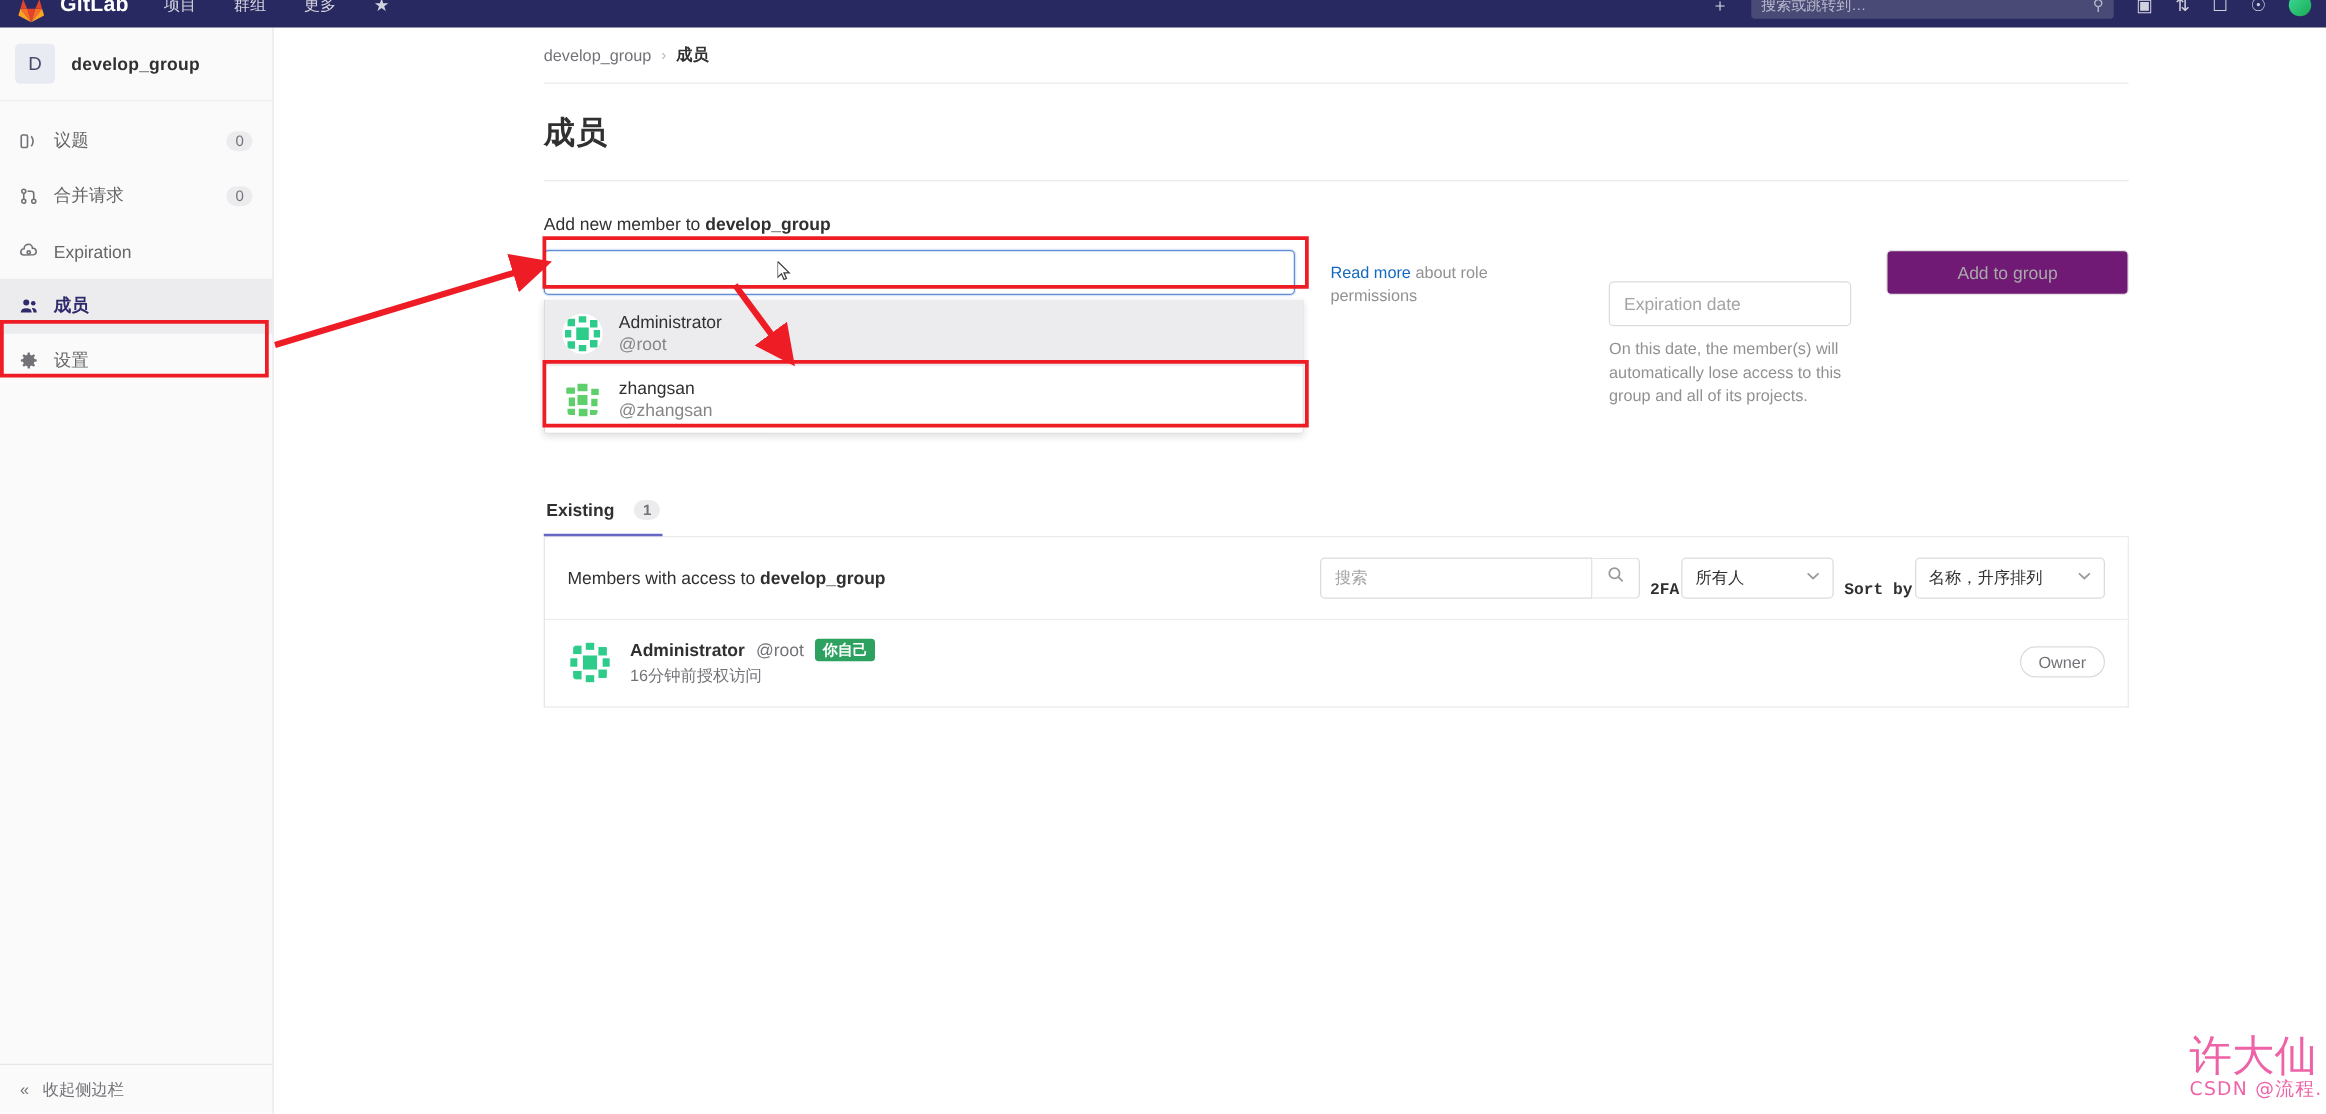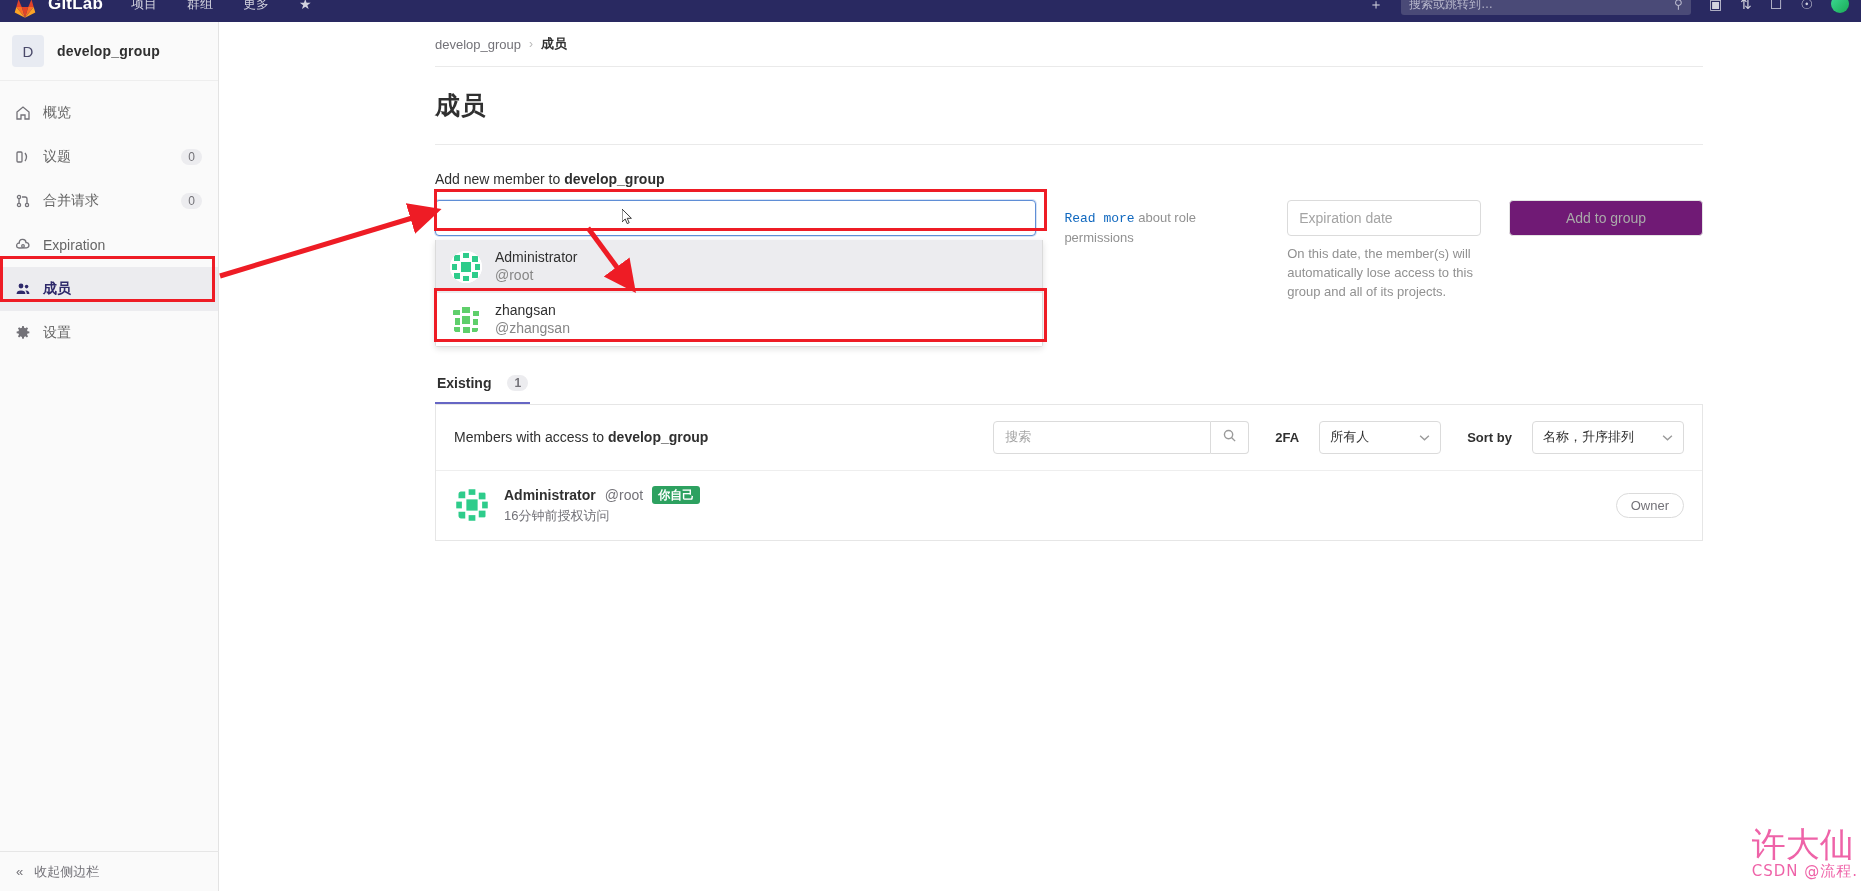--- a/index.html
+++ b/index.html
@@ -141,23 +141,23 @@
   .dd-handle { font-size: 14px; color: #868686; }
 
   .col-role { width: 197px; }
   .gl-select {
     width: 100%; height: 36px; border: 1px solid #dbdbdb; border-radius: 4px;
     background: #fff; display: flex; align-items: center; justify-content: space-between;
     padding: 0 11px; font-size: 14px; color: #303030;
   }
   .chev { color: #303030; font-size: 10px; line-height: 1; }
   .help-text { font-size: 13px; color: #919191; margin-top: 9px; line-height: 1.45; }
-  .help-link { color: #1068bf; font-family: Liberation Mono, monospace; }
-
-  .col-exp { width: 196px; }
+  .help-link { color: #1068bf; }
+
+  .col-exp { width: 196px; margin-top: 25px; }
   .gl-input {
     width: 100%; height: 36px; border: 1px solid #dbdbdb; border-radius: 4px;
     background: #fff; padding: 0 11px; font-size: 14px; color: #303030;
     display: flex; align-items: center;
   }
   .gl-input .ph { color: #a4a4a4; }
 
   .col-btn { width: 196px; }
   .btn-disabled {
     width: 100%; height: 36px; border: 1px solid #e3e3e3; border-radius: 4px;
@@ -179,21 +179,21 @@
   }
 
   
   .card { margin: 0 158px 0 216px; border: 1px solid #e6e6e6; border-top: none; }
   .filter-bar {
     display: flex; align-items: center; padding: 16px 18px;
     border-bottom: 1px solid #eee; background: #fff;
   }
   .filter-title { font-size: 14px; color: #303030; }
   .filter-title b { font-weight: bold; }
-  .filter-right { margin-left: auto; display: flex; align-items: center; gap: 20px; }
+  .filter-right { margin-left: auto; display: flex; align-items: flex-end; gap: 2px; font-family: Liberation Mono, monospace; }
   .search-box {
     width: 218px; height: 33px; border: 1px solid #dbdbdb; border-radius: 4px 0 0 4px;
     background: #fff; display: flex; align-items: center; padding: 0 11px;
     font-size: 13px; color: #a4a4a4;
   }
   .search-btn {
     width: 38px; height: 33px; border: 1px solid #dbdbdb; border-left: none;
     border-radius: 0 4px 4px 0; background: #fff; display: flex;
     align-items: center; justify-content: center; color: #9a9a9a;
   }
@@ -275,28 +275,20 @@
   </div>
 
   <div class="sidebar">
     <div class="ctx-header">
       <div class="ctx-avatar">D</div>
       <div class="ctx-name">develop_group</div>
     </div>
 
     <div class="nav-list">
 
-      <div class="nav-item">
-        <span class="nav-icon">
-          <svg width="16" height="16" viewBox="0 0 16 16" fill="none" stroke="currentColor" stroke-width="1.3">
-            <path d="M2 7 L8 2 L14 7 V14 H10 V10 H6 V14 H2 Z"></path>
-          </svg>
-        </span>
-        <span class="nav-label">概览</span>
-      </div>
 
       <div class="nav-item">
         <span class="nav-icon">
           <svg width="16" height="16" viewBox="0 0 16 16" fill="none" stroke="currentColor" stroke-width="1.3">
             <rect x="2" y="3" width="5" height="10" rx="1"></rect>
             <path d="M10 4 q3 4 0 8"></path>
           </svg>
         </span>
         <span class="nav-label">议题</span>
         <span class="nav-count">0</span>

